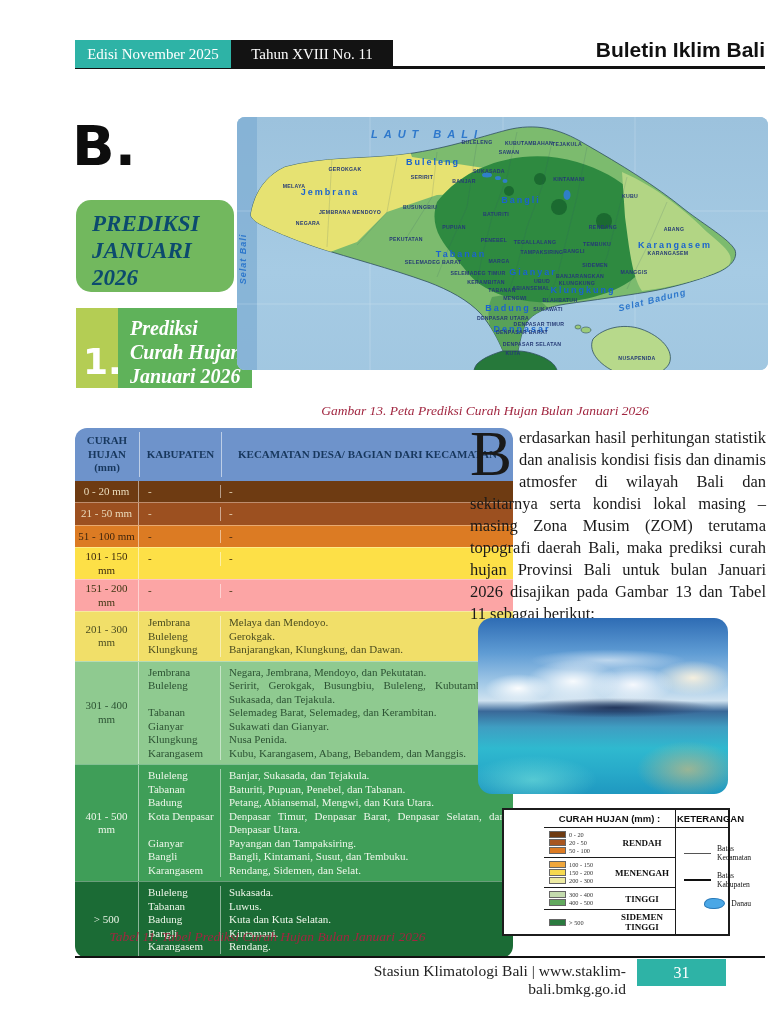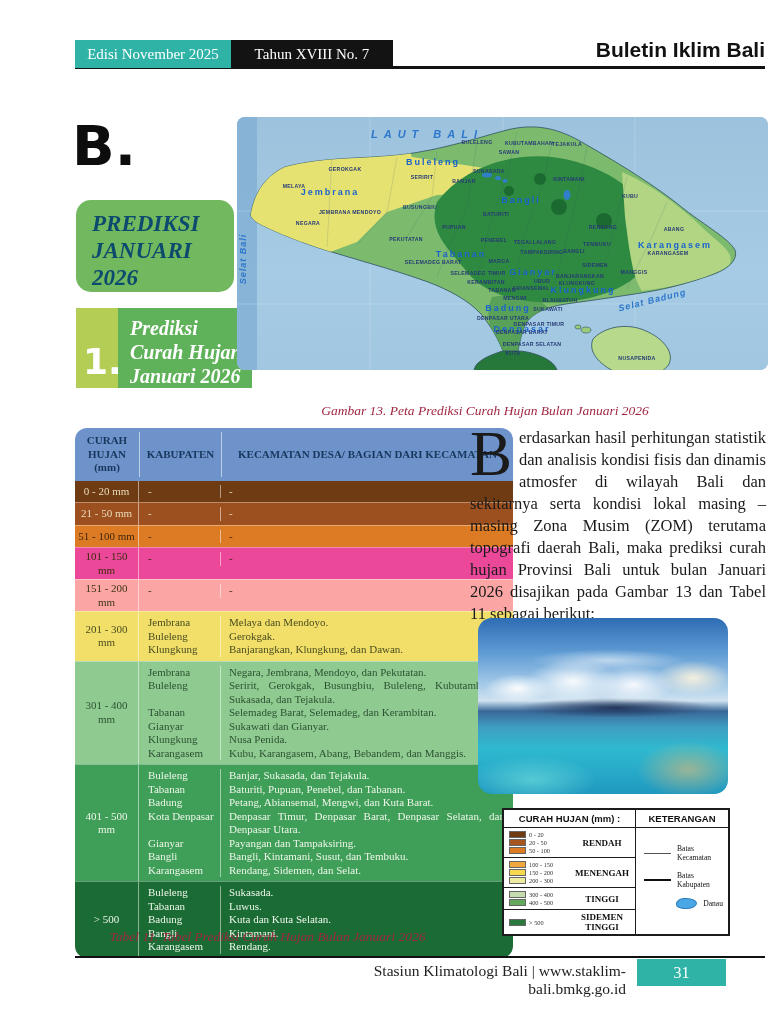--- a/index.html
+++ b/index.html
@@ -99,21 +99,21 @@
       radial-gradient(ellipse 100px 14px at 52% 24%, rgba(255,255,255,.55), rgba(255,255,255,0) 78%),
       radial-gradient(ellipse 120px 12px at 55% 51%, rgba(26,44,82,.9), rgba(26,44,82,0) 82%),
       radial-gradient(ellipse 66px 36px at 84% 86%, rgba(214,186,122,.65), rgba(214,186,122,0) 78%),
       radial-gradient(ellipse 80px 30px at 22% 92%, rgba(126,232,222,.55), rgba(126,232,222,0) 80%),
       linear-gradient(180deg,#2e6cb4 0%, #5f9cd4 20%, #a6cbe8 38%, #cfe2f0 47%, #3a6898 53%, #3f9ec2 62%, #2fb9cf 74%, #27a9c9 88%, #1f98c0 100%);
   }
   
   .legend {
     position:absolute; left:502px; top:808px; width:228px;
     border:2px solid #1c1c1c; background:#fff;
-    font-family:"Liberation Sans", sans-serif; color:#111;
+    font-family:"Liberation Sans", sans-serif; color:#111;padding-left:40px;
   }
   .lhead { display:grid; grid-template-columns:131px 1fr; border-bottom:1.5px solid #1c1c1c; }
   .lhead > div { font-weight:bold; font-size:9.5px; text-align:center; padding:3px 1px; }
   .lhead > div + div { border-left:1.5px solid #1c1c1c; }
   .lbody { display:grid; grid-template-columns:131px 1fr;font-family:Liberation Serif, serif; }
   .lcol2 { border-left:1.5px solid #1c1c1c; padding:16px 5px 6px 8px; display:flex; flex-direction:column; gap:9px;align-items:flex-end; }
   .lgroup { display:grid; grid-template-columns:64px 1fr; align-items:center; border-bottom:1px solid #1c1c1c; padding:2px 0 2px 5px; }
   .lgroup:last-child { border-bottom:none; }
   .lrow { display:flex; align-items:center; gap:3px; margin:1px 0; }
   .lswatch { width:17px; height:7px; border:1px solid #666; flex:0 0 auto; }
@@ -138,21 +138,21 @@
 </head>
 <body>
 
 <div id="page">
 
   <div class="hdr-rule"></div>
   <div class="hdr-edition">
     <span>Edisi November 2025</span>
   </div>
   <div class="hdr-volume">
-    <span>Tahun XVIII No. 7</span>
+    <span>Tahun XVIII No. 11</span>
   </div>
   <div class="hdr-title">Buletin Iklim Bali</div>
 
   <div class="big-letter">B.</div>
   <div class="prediksi-box">
     <span>PREDIKSI JANUARI 2026</span>
   </div>
   <div class="sub-number">
     <span>1.</span>
   </div>
@@ -312,21 +312,21 @@
         </div>
         <div class="trow" style="background: rgb(220, 123, 35); color: rgb(64, 38, 14);">
           <div class="c-range">51 - 100 mm</div>
           <div class="c-entries">
             <div class="entry">
               <div class="c-kab">-</div>
               <div class="c-kec">-</div>
             </div>
           </div>
         </div>
-        <div class="trow" style="background: #ec4899; color: rgb(60, 42, 14);">
+        <div class="trow" style="background: #fde047; color: rgb(60, 42, 14);">
           <div class="c-range">101 - 150 mm</div>
           <div class="c-entries">
             <div class="entry">
               <div class="c-kab">-</div>
               <div class="c-kec">-</div>
             </div>
           </div>
         </div>
         <div class="trow" style="background: #fca5a5; color: rgb(61, 53, 18);">
           <div class="c-range">151 - 200 mm</div>
@@ -389,21 +389,21 @@
             <div class="entry">
               <div class="c-kab">Buleleng</div>
               <div class="c-kec">Banjar, Sukasada, dan Tejakula.</div>
             </div>
             <div class="entry">
               <div class="c-kab">Tabanan</div>
               <div class="c-kec">Baturiti, Pupuan, Penebel, dan Tabanan.</div>
             </div>
             <div class="entry">
               <div class="c-kab">Badung</div>
-              <div class="c-kec">Petang, Abiansemal, Mengwi, dan Kuta Barat.</div>
+              <div class="c-kec">Petang, Abiansemal, Mengwi, dan Kuta Utara.</div>
             </div>
             <div class="entry">
               <div class="c-kab">Kota Denpasar</div>
               <div class="c-kec">Denpasar Timur, Denpasar Barat, Denpasar Selatan, dan Denpasar Utara.</div>
             </div>
             <div class="entry">
               <div class="c-kab">Gianyar</div>
               <div class="c-kec">Payangan dan Tampaksiring.</div>
             </div>
             <div class="entry">

